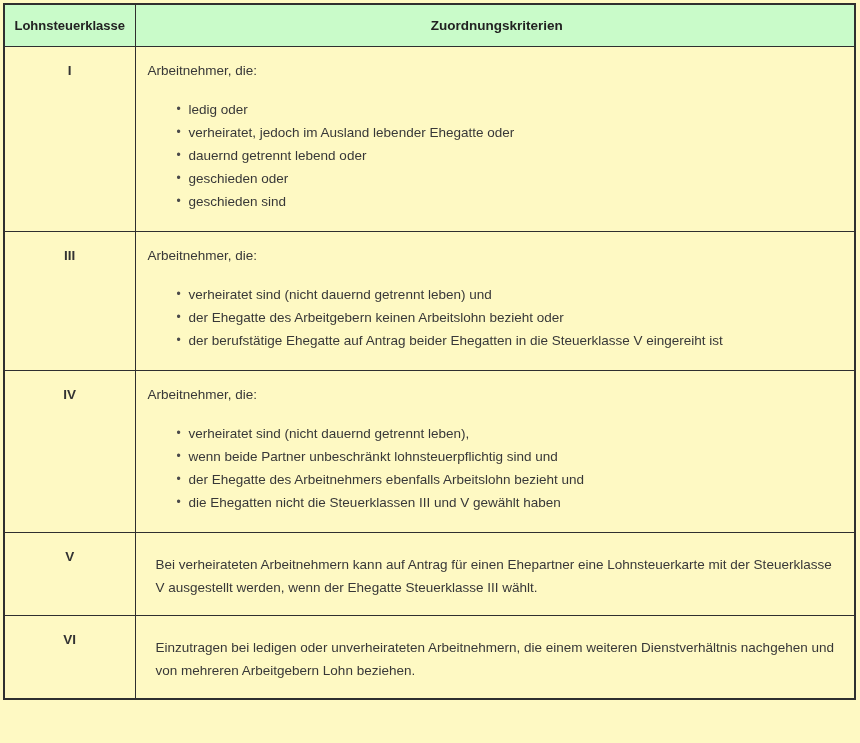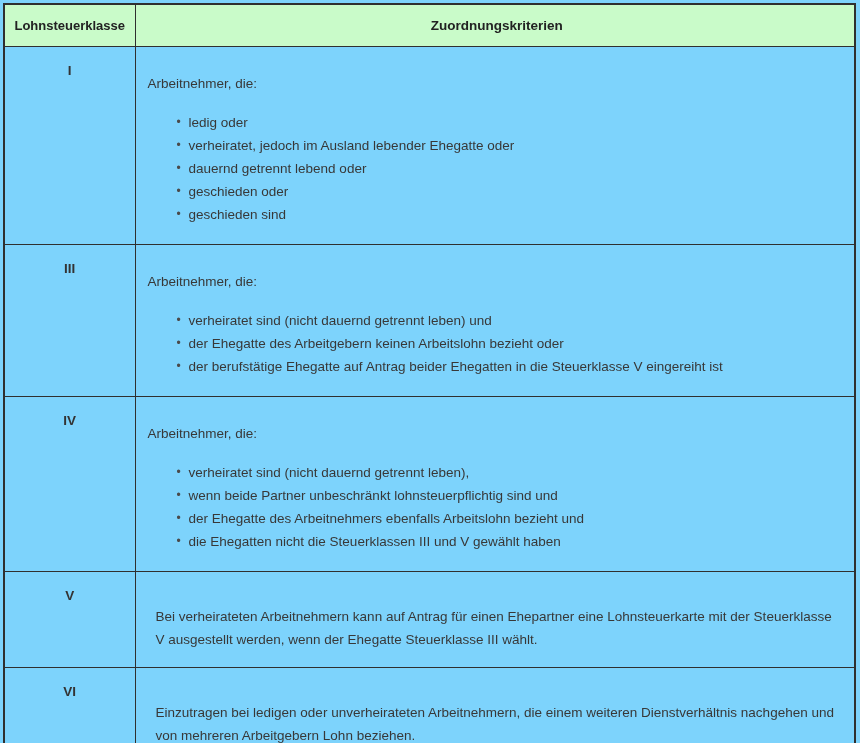--- a/index.html
+++ b/index.html
@@ -6,21 +6,21 @@
     margin: 0;
     padding: 0;
     background: #ffffff;
     font-family: "Liberation Sans", "DejaVu Sans", sans-serif;
   }
   .page {
     width: 860px;
     height: 743px;
     box-sizing: border-box;
     padding: 3px;
-    background: #7dd3fc;
+    background: #fef9c3;
   }
   table.tax-table {
     width: 853px;
     border-collapse: collapse;
     table-layout: fixed;
     border: 2px solid #2f2f2f;
   }
   table.tax-table th,
   table.tax-table td {
     border: 1px solid #2f2f2f;
@@ -47,21 +47,21 @@
   td.class-cell {
     text-align: center;
     font-weight: bold;
     color: #333333;
     font-size: 13.5px;
     padding-top: 16px;
   }
   td.criteria-cell {
     color: #383838;
     font-size: 13.5px;
-    padding: 25px 10px 8px 12px;
+    padding: 12px 10px 8px 12px;
     line-height: 23px;
   }
   .intro { margin: 0; }
   .plain-text { margin: 8px; }
   ul.criteria-list {
     list-style: none;
     margin: 16px 0 10px 0;
     padding: 0 0 0 29px;
   }
   ul.criteria-list li {

